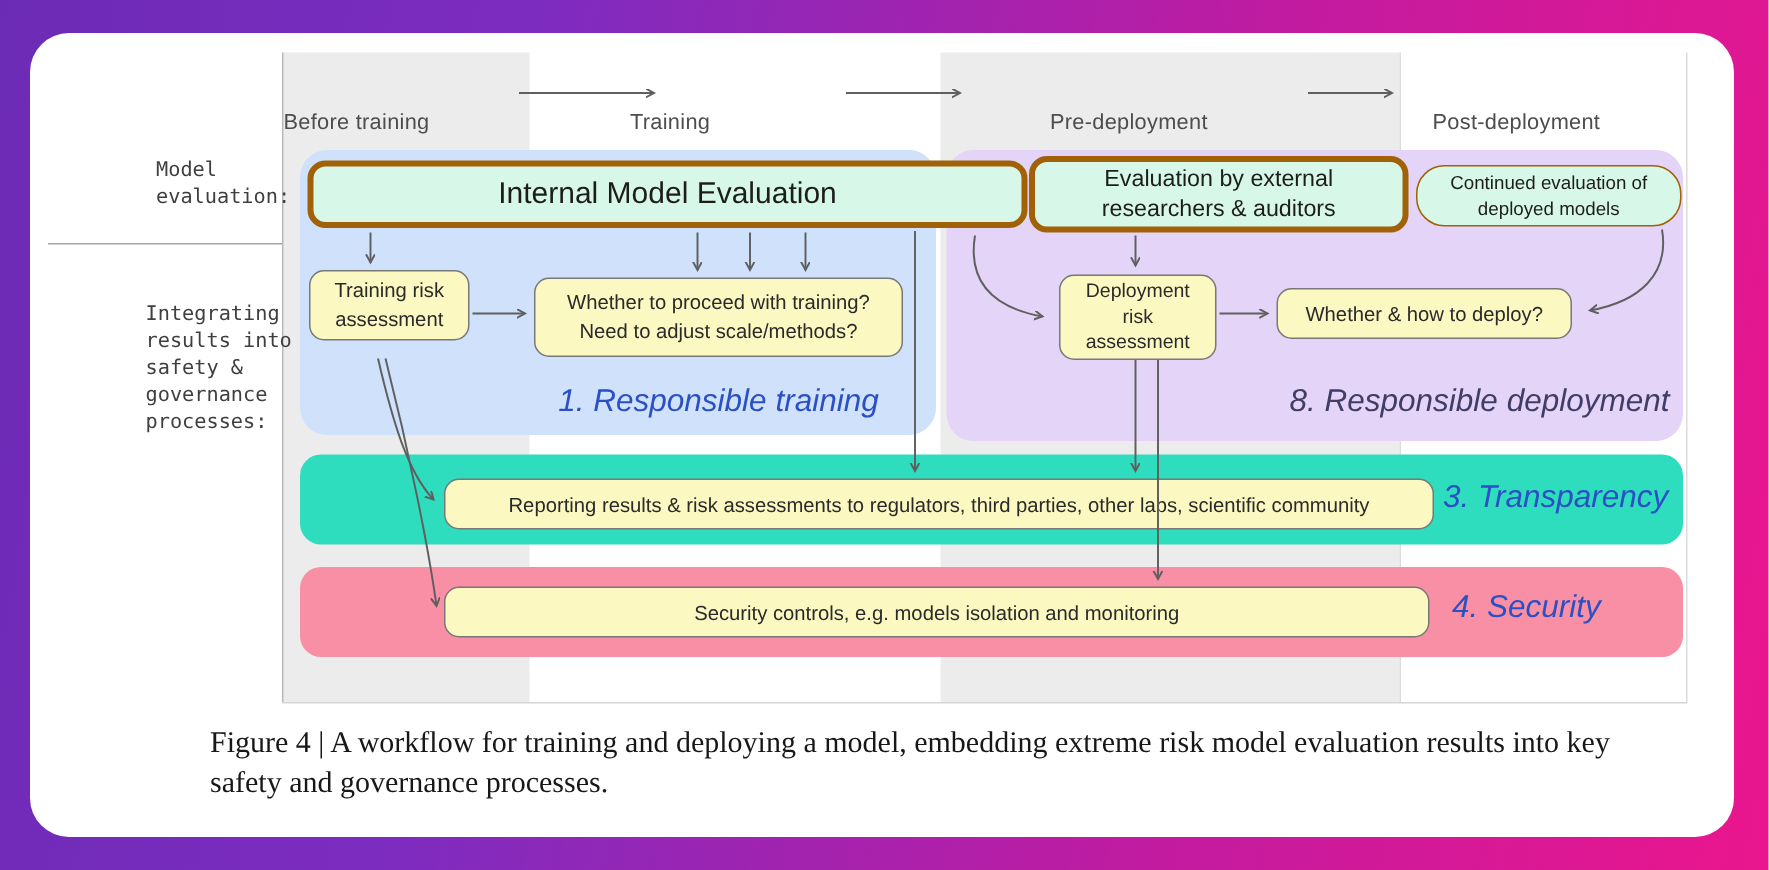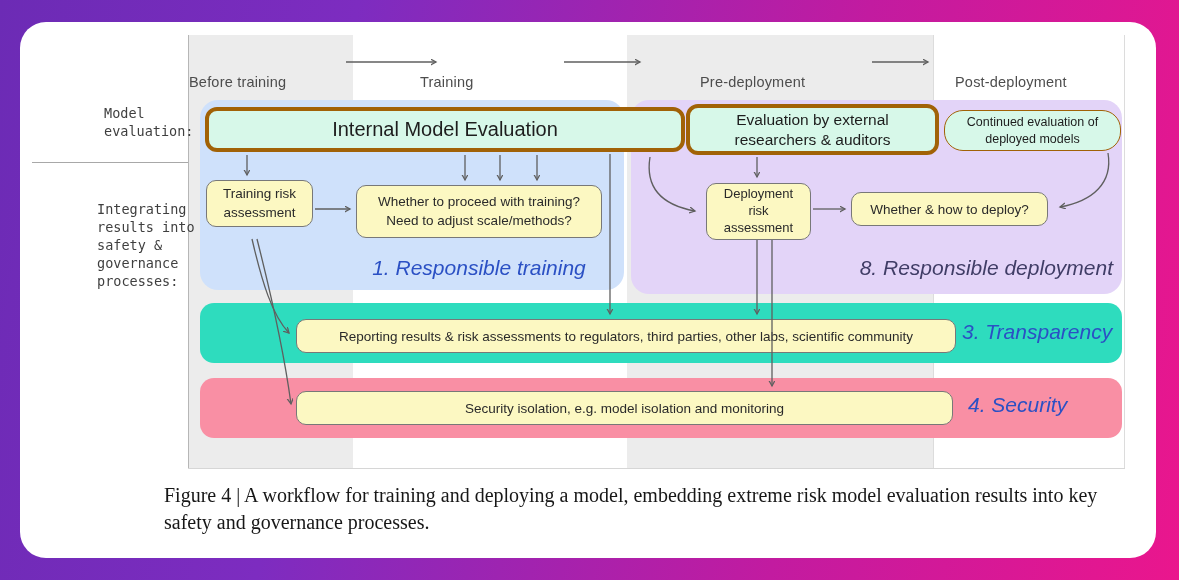--- a/index.html
+++ b/index.html
@@ -94,21 +94,21 @@
 
     <div class="abs yellow" style="left:186px; top:158px; width:107px; height:47px; font-size:13.5px; line-height:1.35;">Training risk
 assessment</div>
     <div class="abs yellow" style="left:336px; top:163px; width:246px; height:53px; font-size:13.5px; line-height:1.4;">Whether to proceed with training?
 Need to adjust scale/methods?</div>
     <div class="abs yellow" style="left:686px; top:161px; width:105px; height:57px; font-size:13px; line-height:1.3;">Deployment
 risk
 assessment</div>
     <div class="abs yellow" style="left:831px; top:170px; width:197px; height:34px; font-size:13.5px;">Whether &amp; how to deploy?</div>
     <div class="abs yellow" style="left:276px; top:297px; width:660px; height:34px; font-size:13.5px;">Reporting results &amp; risk assessments to regulators, third parties, other labs, scientific community</div>
-    <div class="abs yellow" style="left:276px; top:369px; width:657px; height:34px; font-size:13.5px;">Security isolation, e.g. model isolation and monitoring</div>
+    <div class="abs yellow" style="left:276px; top:369px; width:657px; height:34px; font-size:13.5px;">Security controls, e.g. models isolation and monitoring</div>
 
     <div class="abs region-label" style="left:336px; top:234px; width:246px; text-align:center;">1. Responsible training</div>
     <div class="abs region-label dark" style="left:790px; top:234px; width:303px; text-align:right;">8. Responsible deployment</div>
     <div class="abs region-label" style="left:942px; top:298px;">3. Transparency</div>
     <div class="abs region-label" style="left:948px; top:371px;">4. Security</div>
 
     <svg class="arrows" width="1136" height="536" viewBox="0 0 1136 536">
       <defs>
         <marker id="ah" markerWidth="9" markerHeight="9" refX="5.5" refY="3" orient="auto" markerUnits="userSpaceOnUse">
           <path d="M0,0 L5.5,3 L0,6" fill="none" stroke="#5f5f5f" stroke-width="1.1"></path>
@@ -126,15 +126,15 @@
       <path d="M232,217 C242,260 252,293 269,311" marker-end="url(#ah)"></path>
       <path d="M237,217 C253,280 266,345 271,382" marker-end="url(#ah)"></path>
       <path d="M630,135 C625,166 642,183 675,189" marker-end="url(#ah)"></path>
       <path d="M737,135 V155" marker-end="url(#ah)"></path>
       <path d="M737,218 V292" marker-end="url(#ah)"></path>
       <path d="M752,218 V364" marker-end="url(#ah)"></path>
       <path d="M793,187 H825" marker-end="url(#ah)"></path>
       <path d="M1088,131 C1093,161 1073,179 1040,185" marker-end="url(#ah)"></path>
     </svg>
 
-    <div class="abs caption" style="left:120px; top:460px; width:950px;margin-left:24px;">Figure 4 | A workflow for training and deploying a model, embedding extreme risk model evaluation results into key safety and governance processes.</div>
+    <div class="abs caption" style="left:120px; top:460px; width:950px;">Figure 4 | A workflow for training and deploying a model, embedding extreme risk model evaluation results into key safety and governance processes.</div>
   </div>
 </div>
 
 </body></html>

